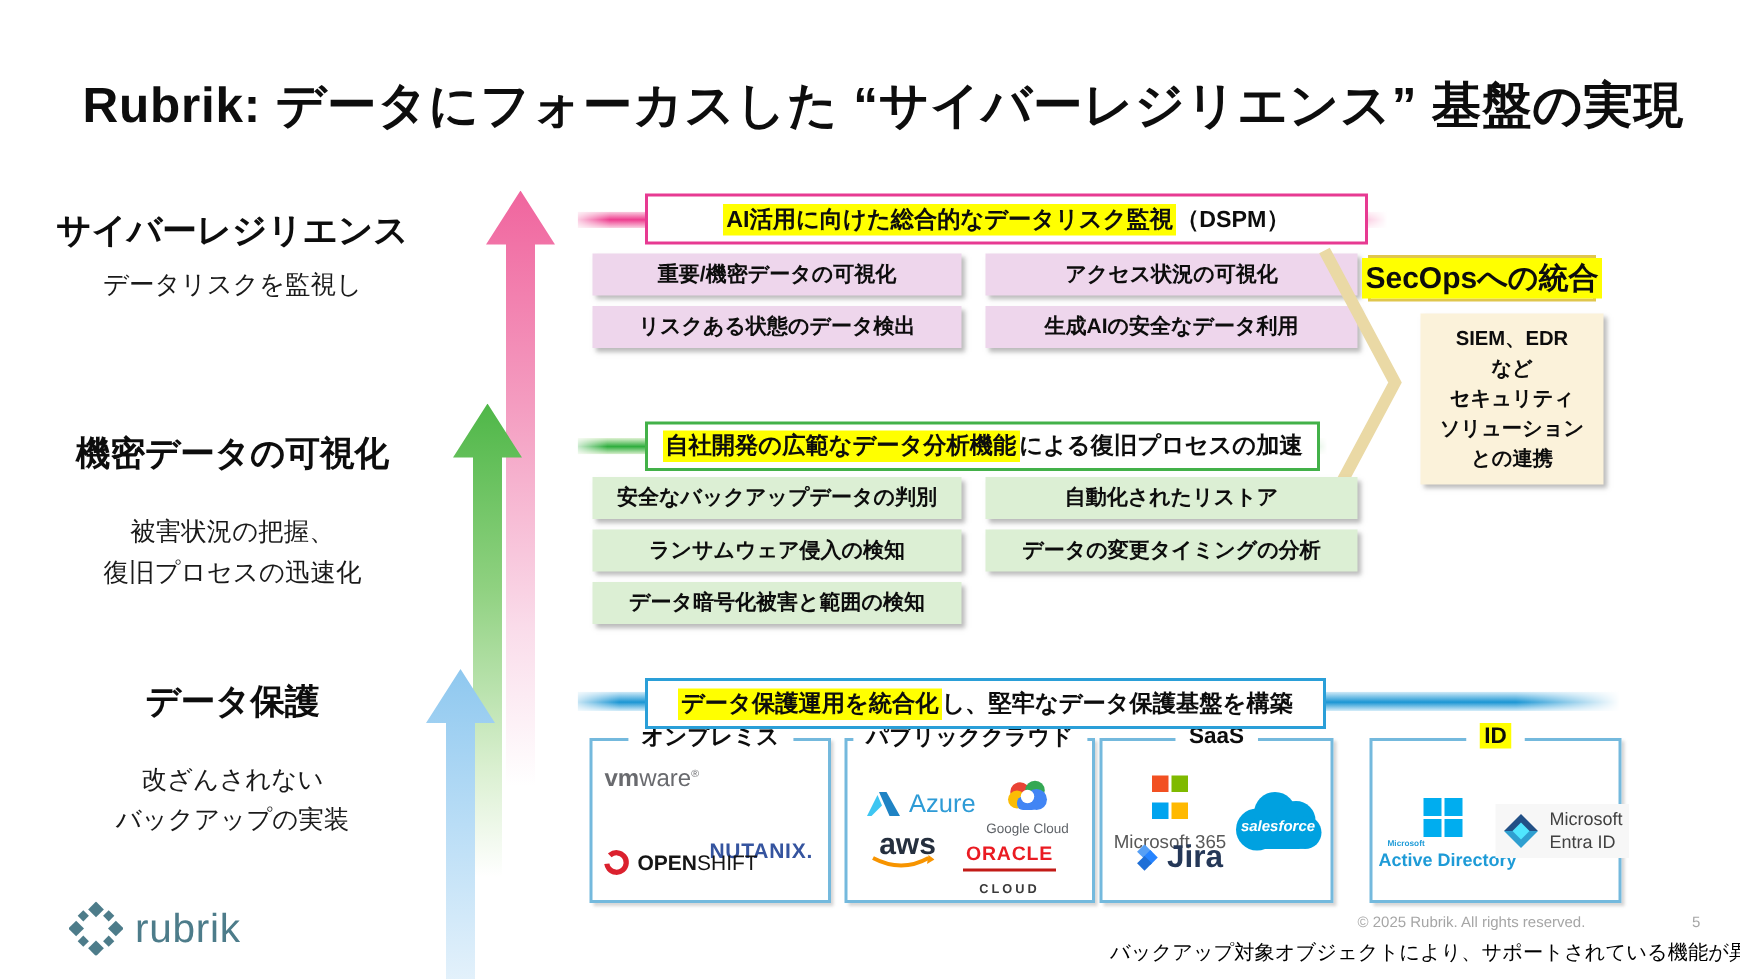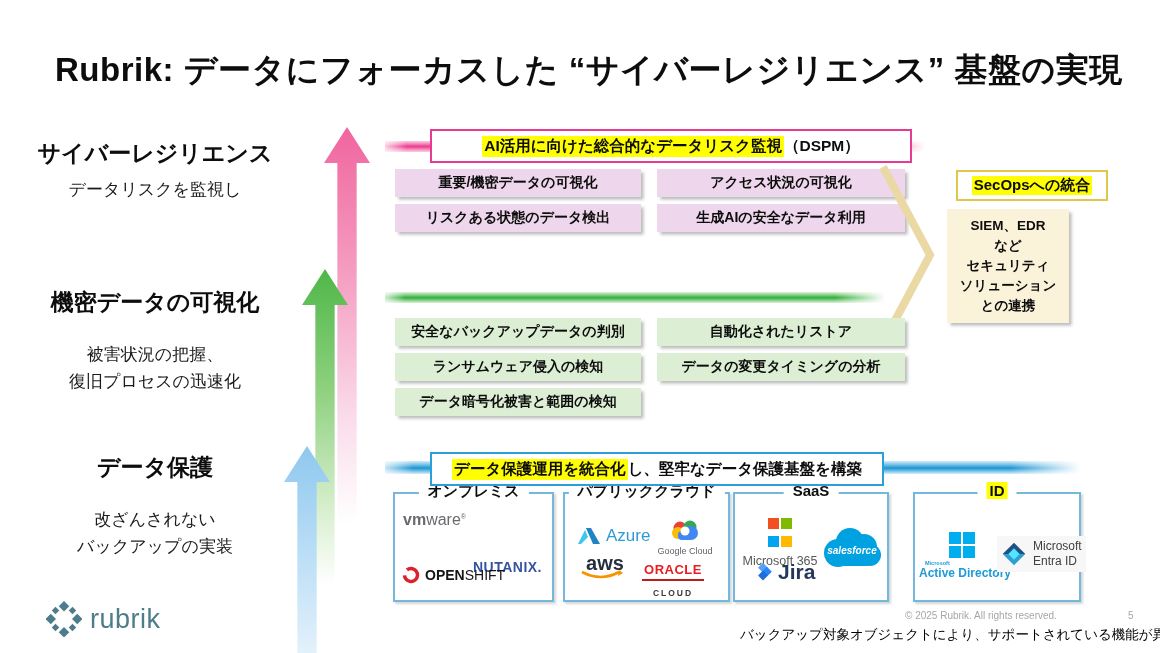--- a/index.html
+++ b/index.html
@@ -128,32 +128,36 @@
       <span>（DSPM）</span>
   </div>
   <div class="fbox pink" style="left:395px;top:169px;width:246px;">重要/機密データの可視化</div>
   <div class="fbox pink" style="left:657px;top:169px;width:248px;">アクセス状況の可視化</div>
   <div class="fbox pink" style="left:395px;top:204px;width:246px;">リスクある状態のデータ検出</div>
   <div class="fbox pink" style="left:657px;top:204px;width:248px;">生成AIの安全なデータ利用</div>
 
   <svg class="abs" style="left:878px;top:162px;" width="62" height="186">
     <polyline points="5,5 52,93 5,181" fill="none" stroke="#ead9a5" stroke-width="8"></polyline>
   </svg>
-  <div class="hdr hdr-gold" style="left:956px;top:170px;width:148px;height:27px;font-size:15px;">
+  <div class="hdr hdr-gold" style="left:912px;top:170px;width:148px;height:27px;font-size:20px;">
     <span class="hl">SecOpsへの統合</span>
   </div>
   <div class="beige" style="left:947px;top:209px;width:122px;height:114px;">
     <div>SIEM、EDR</div>
     <div>など</div>
     <div>セキュリティ</div>
     <div>ソリューション</div>
     <div>との連携</div>
   </div>
 
   <div class="band band-green" style="left:385px;top:292px;width:500px;height:11px;"></div>
+  <div class="hdr hdr-green" style="left:430px;top:281px;width:446px;height:29px;">
+    <span class="hl">自社開発の広範なデータ分析機能</span>
+      <span>による復旧プロセスの加速</span>
+  </div>
   <div class="fbox green" style="left:395px;top:318px;width:246px;">安全なバックアップデータの判別</div>
   <div class="fbox green" style="left:657px;top:318px;width:248px;">自動化されたリストア</div>
   <div class="fbox green" style="left:395px;top:353px;width:246px;">ランサムウェア侵入の検知</div>
   <div class="fbox green" style="left:657px;top:353px;width:248px;">データの変更タイミングの分析</div>
   <div class="fbox green" style="left:395px;top:388px;width:246px;">データ暗号化被害と範囲の検知</div>
 
   <div class="band band-blue" style="left:385px;top:461px;width:695px;height:13px;"></div>
   <div class="hdr hdr-blue" style="left:430px;top:452px;width:450px;height:30px;">
     <span class="hl">データ保護運用を統合化</span>
       <span>し、堅牢なデータ保護基盤を構築</span>

